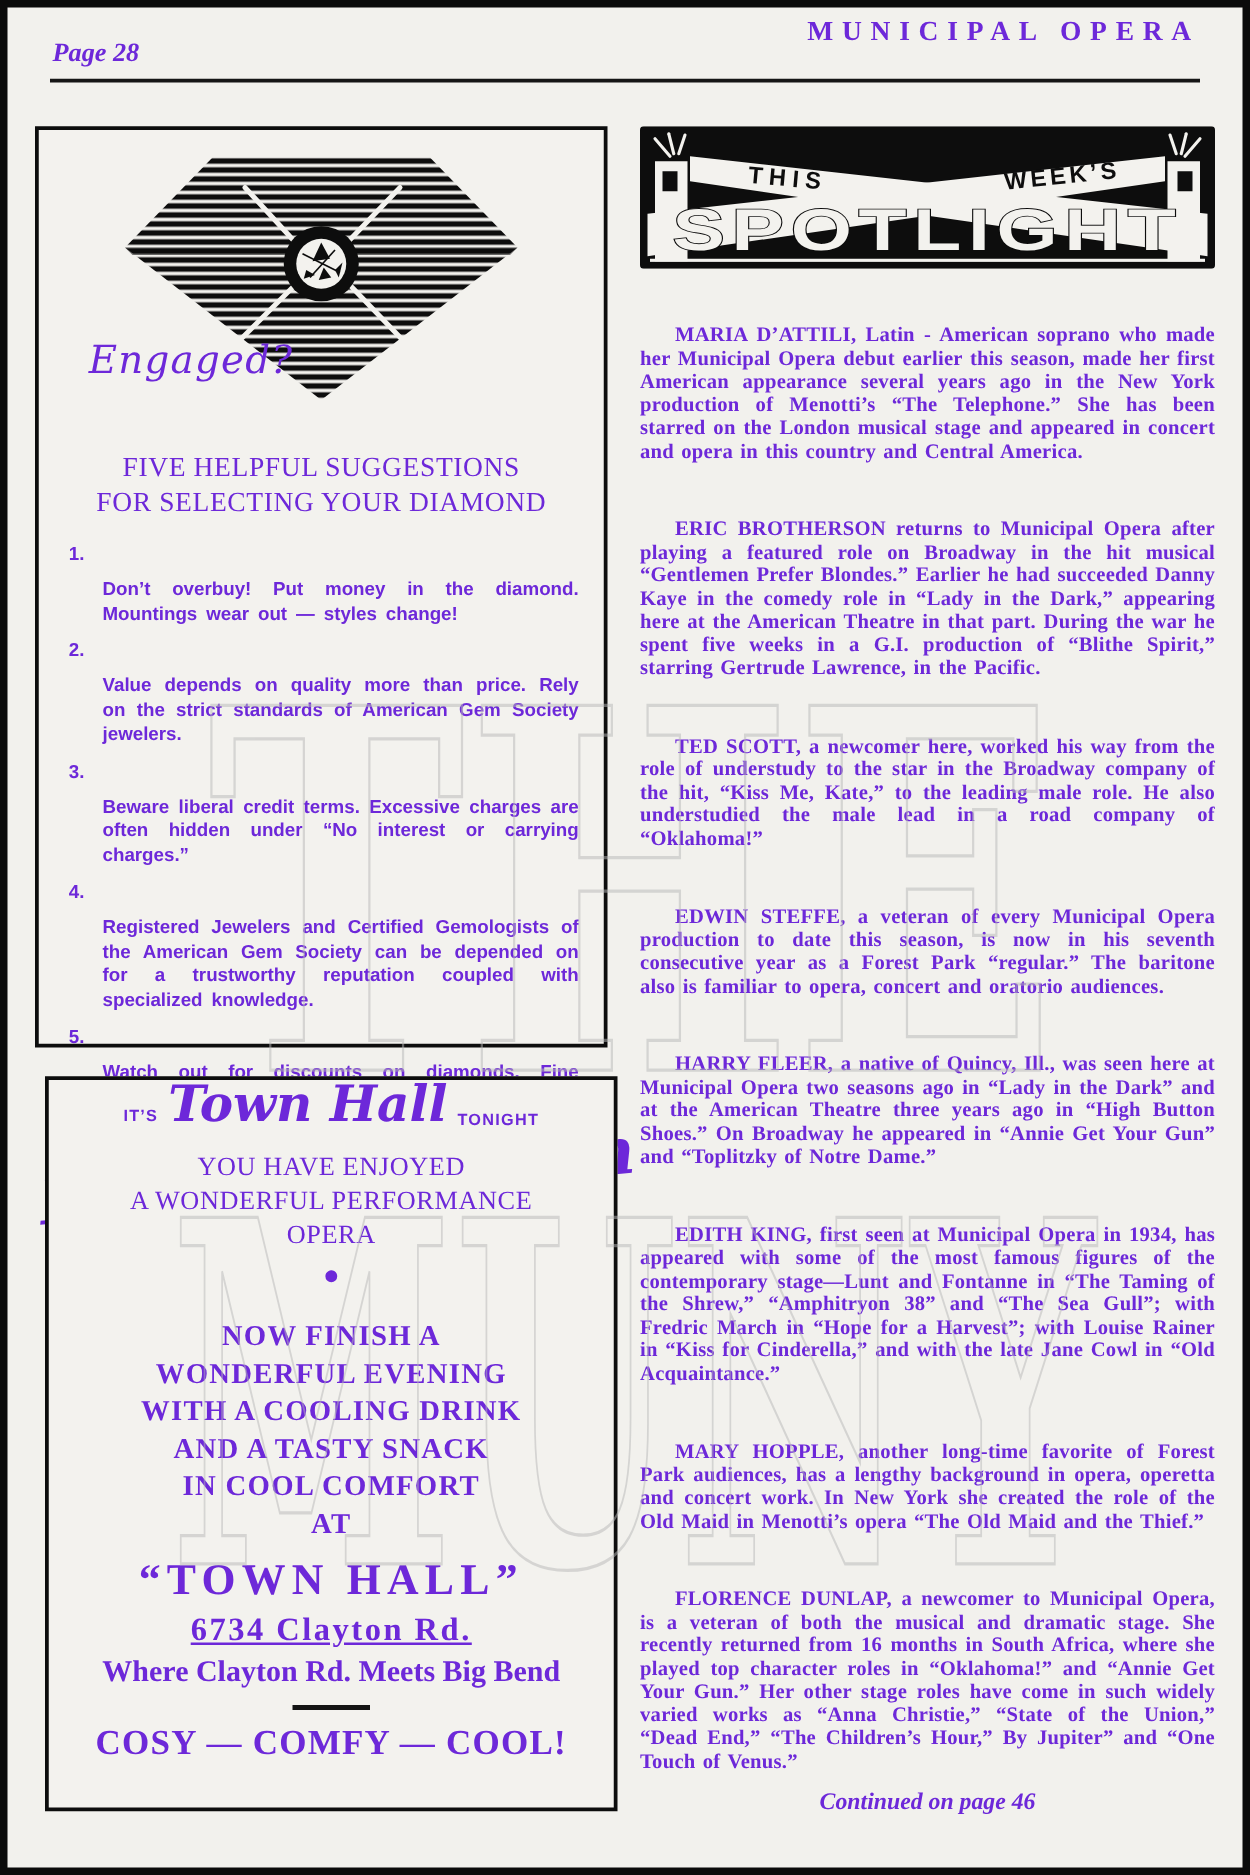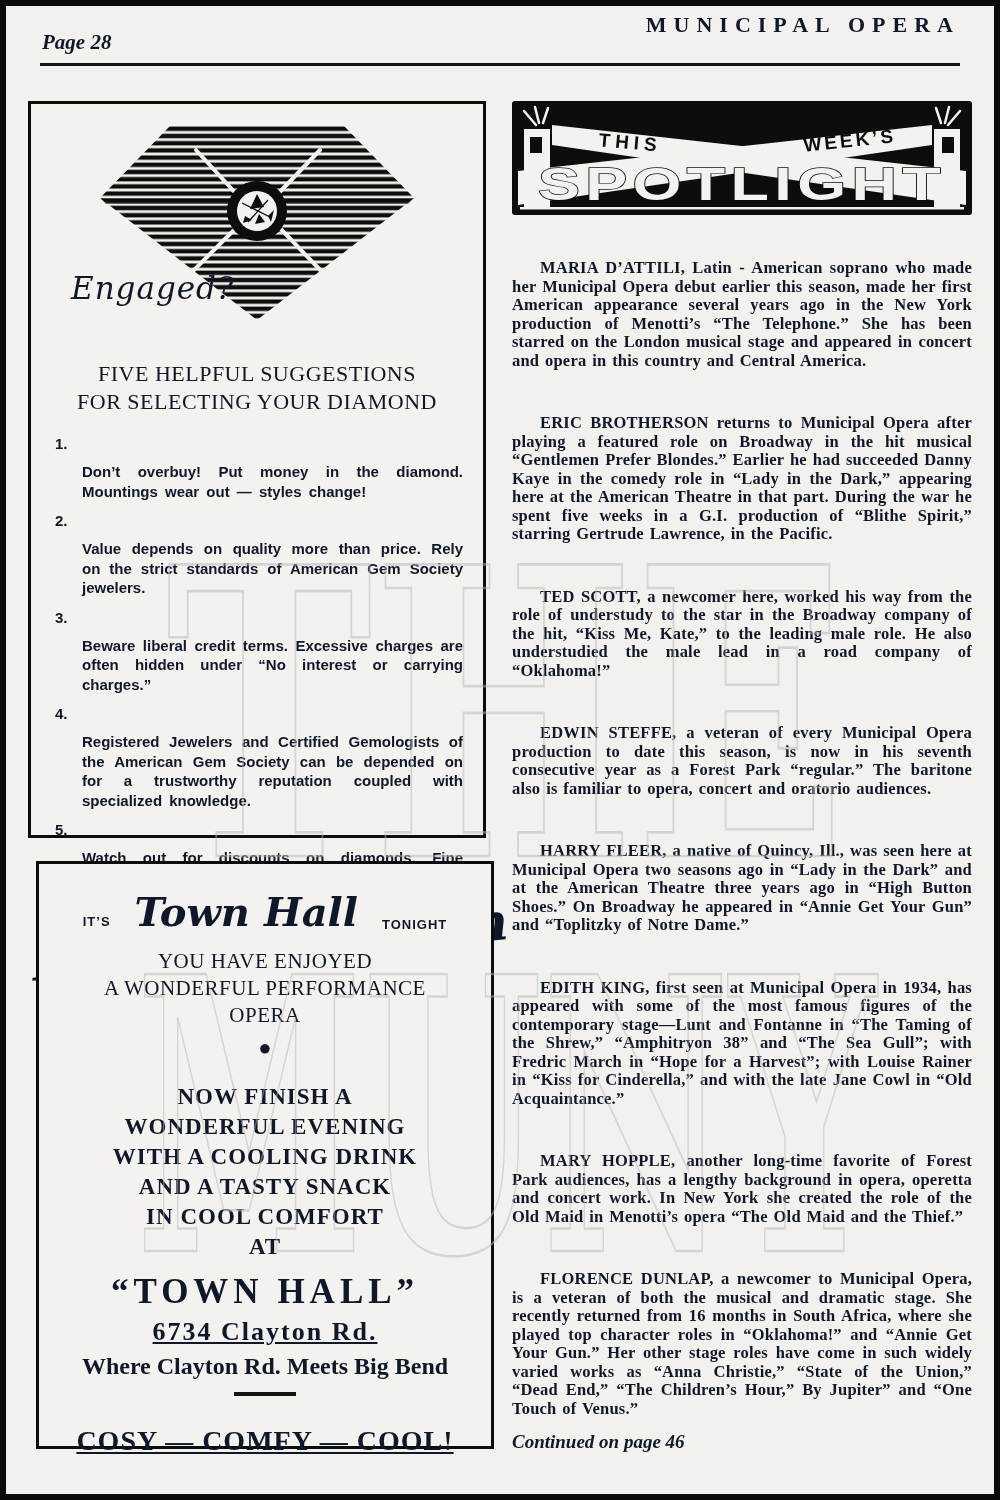--- a/index.html
+++ b/index.html
@@ -1,19 +1,19 @@
 <!DOCTYPE html>
 <html><head>
 <meta charset="utf-8">
 <style>
   html,body{margin:0;padding:0;background:#777;}
   .page{
     position:relative;width:1000px;height:1500px;box-sizing:border-box;
     background:#f2f1ed;border:6px solid #0b0b0b;overflow:hidden;
-    font-family:"Liberation Serif",serif;color:#0f172a;
+    font-family:"Liberation Serif",serif;color:#6d28d9;
   }
   
   .hdr-pagelabel{position:absolute;top:24px;left:36px;font:700 italic 21px "Liberation Serif",serif;}
   .hdr-pub{position:absolute;top:6px;right:34px;font:700 22px "Liberation Serif",serif;letter-spacing:7px;}
   .hdr-rule{position:absolute;top:57px;left:34px;right:34px;height:3px;background:#161616;}
   
   .ad-diamond{position:absolute;top:95px;left:22px;width:458px;height:737px;border:3px solid #0d0d0d;box-sizing:border-box;background:#f3f2ee;}
   .diamond-art{position:relative;width:100%;height:238px;}
   .diamond-art svg{display:block;margin:14px auto 0 auto;}
   .engaged{position:absolute;left:40px;top:152px;font:italic 400 31px "DejaVu Serif",serif;letter-spacing:1px;}
@@ -22,38 +22,38 @@
   .sug-item{display:flex;margin-bottom:10px;font:600 15px/19.5px "Liberation Sans",sans-serif;}
   .sug-num{flex:none;width:27px;font-weight:700;}
   .sug-txt{flex:1;text-align:justify;word-spacing:3px;margin-top:28px;}
   .brand{position:relative;margin-top:10px;}
   .brand-script{font:italic 700 52px/1 "DejaVu Serif",serif;text-align:center;transform:rotate(-5deg);white-space:nowrap;}
   .brand-sep{display:inline-block;font-size:20px;font-style:normal;vertical-align:middle;transform:translateY(-6px);}
   .brand-type{text-align:right;padding-right:16px;font:700 19px "Liberation Sans",sans-serif;letter-spacing:9px;margin-top:8px;}
   .brand-addr{text-align:right;padding-right:16px;font:700 13px "Liberation Sans",sans-serif;letter-spacing:.5px;margin-top:4px;white-space:pre;}
   
   .ad-townhall{position:absolute;top:855px;left:30px;width:458px;height:588px;border:3px solid #0d0d0d;box-sizing:border-box;background:#f3f2ee;text-align:center;}
-  .th-logo{margin-top:28px;display:flex;justify-content:center;align-items:baseline;gap:24px;}
+  .th-logo{display:flex;justify-content:center;align-items:baseline;gap:8px;}
   .th-logo-small{font:700 13px "Liberation Sans",sans-serif;letter-spacing:1px;}
   .th-logo-script{font:italic 700 40px/1 "DejaVu Serif",serif;}
   .th-logo-small.tonight{position:relative;top:3px;}
   .th-intro{margin-top:16px;font:400 21px/27px "Liberation Serif",serif;letter-spacing:.5px;}
   .th-bullet{font-size:22px;margin-top:8px;line-height:1;}
   .th-pitch{margin-top:23px;font:700 23px/30px "Liberation Serif",serif;letter-spacing:1px;}
   .th-venue{margin-top:12px;font:700 35px/1 "Liberation Serif",serif;letter-spacing:5px;}
   .th-addr1{margin-top:10px;font:700 26px/1 "Liberation Serif",serif;letter-spacing:2px;text-decoration:underline;}
   .th-addr2{margin-top:9px;font:700 24px/1 "Liberation Serif",serif;}
   .th-rule{width:62px;height:4px;background:#141414;margin:14px auto 0 auto;}
-  .th-tagline{margin-top:31px;font:700 28px/1 "Liberation Serif",serif;letter-spacing:1px;text-decoration:underline;}
+  .th-tagline{margin-top:13px;font:700 28px/1 "Liberation Serif",serif;letter-spacing:1px;}
   
   .spot-col{position:absolute;left:506px;top:95px;width:460px;}
   .spot-banner svg{display:block;}
   .spot-paras{margin-top:36px;}
   .spot-para{font:700 16.5px/18.5px "Liberation Serif",serif;text-align:justify;text-indent:28px;word-spacing:1.5px;letter-spacing:.2px;margin-bottom:13px;margin-top:44px;}
-  .continued{font:700 italic 19px "Liberation Serif",serif;margin-top:12px;}
+  .continued{font:700 italic 19px "Liberation Serif",serif;text-align:center;margin-top:12px;}
   
   .watermark{position:absolute;inset:0;z-index:4;pointer-events:none;}
   .content-layer{position:relative;z-index:1;}
 </style>
 </head>
 <body>
 
 <div class="page">
   <div class="content-layer">
 

